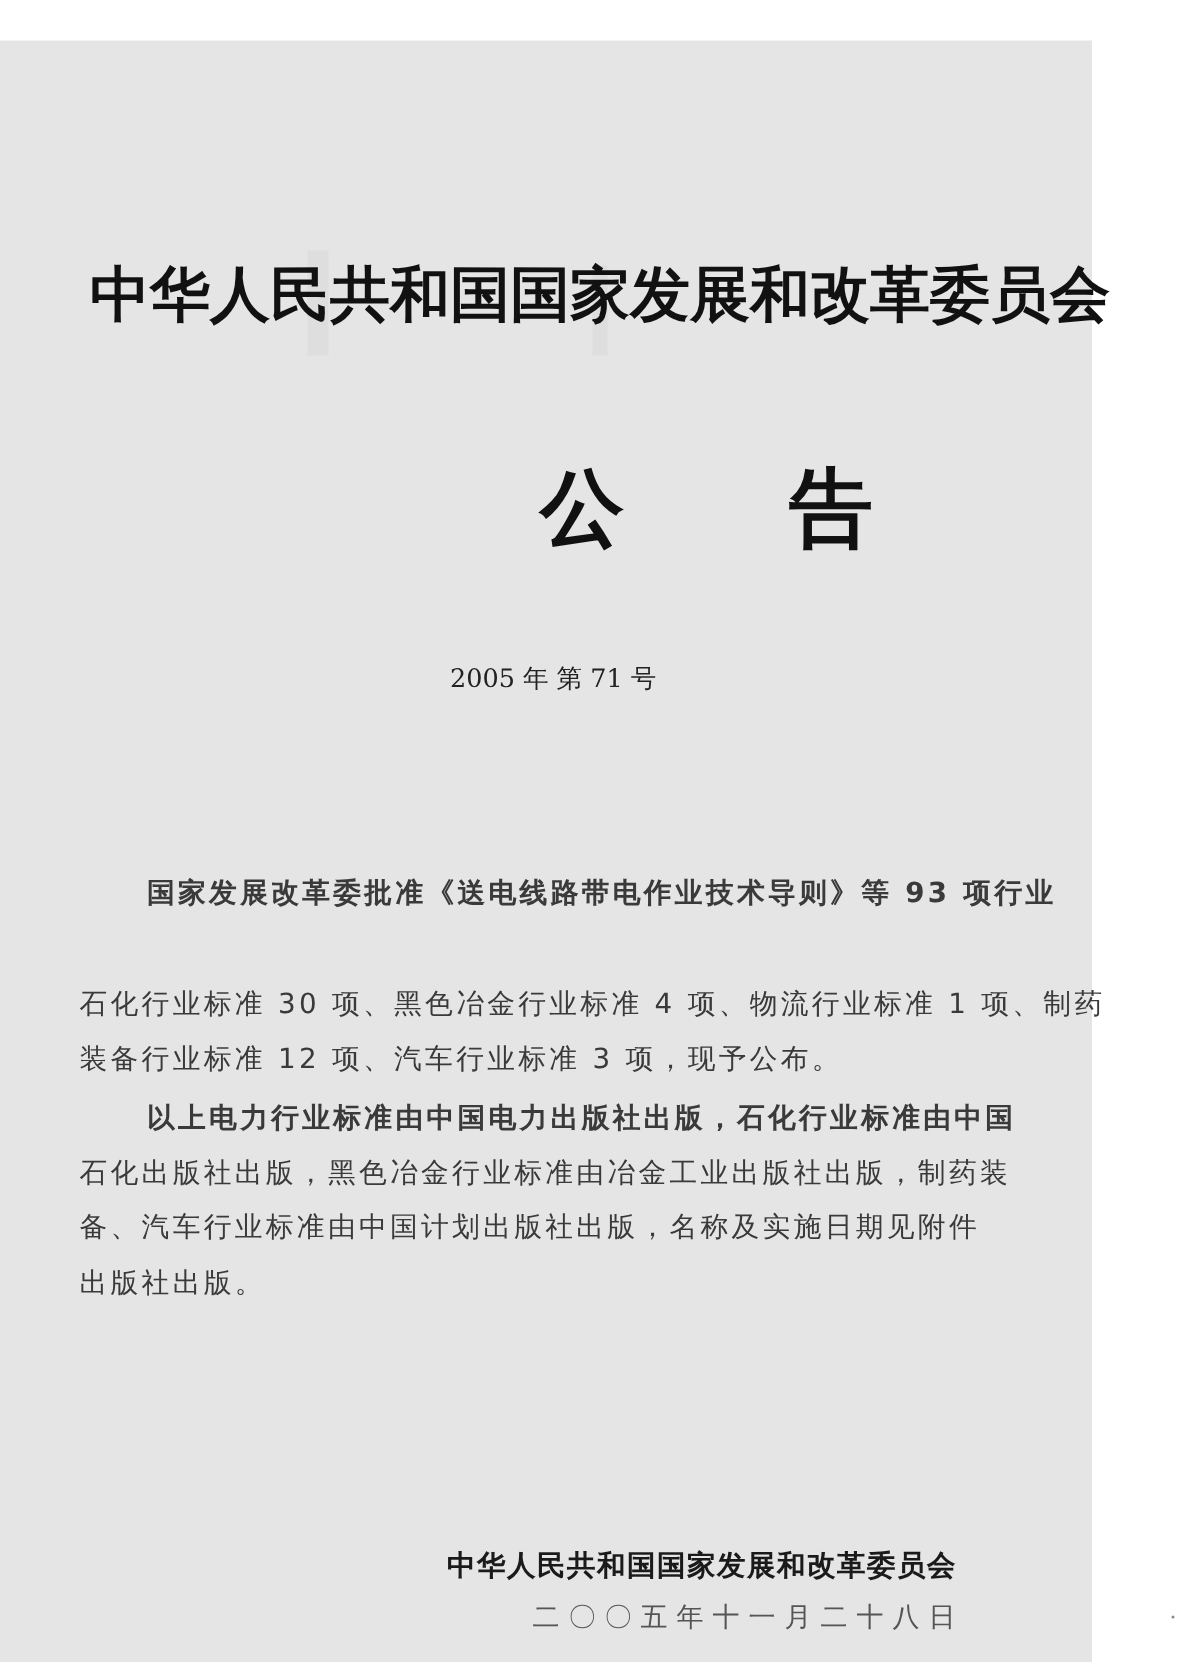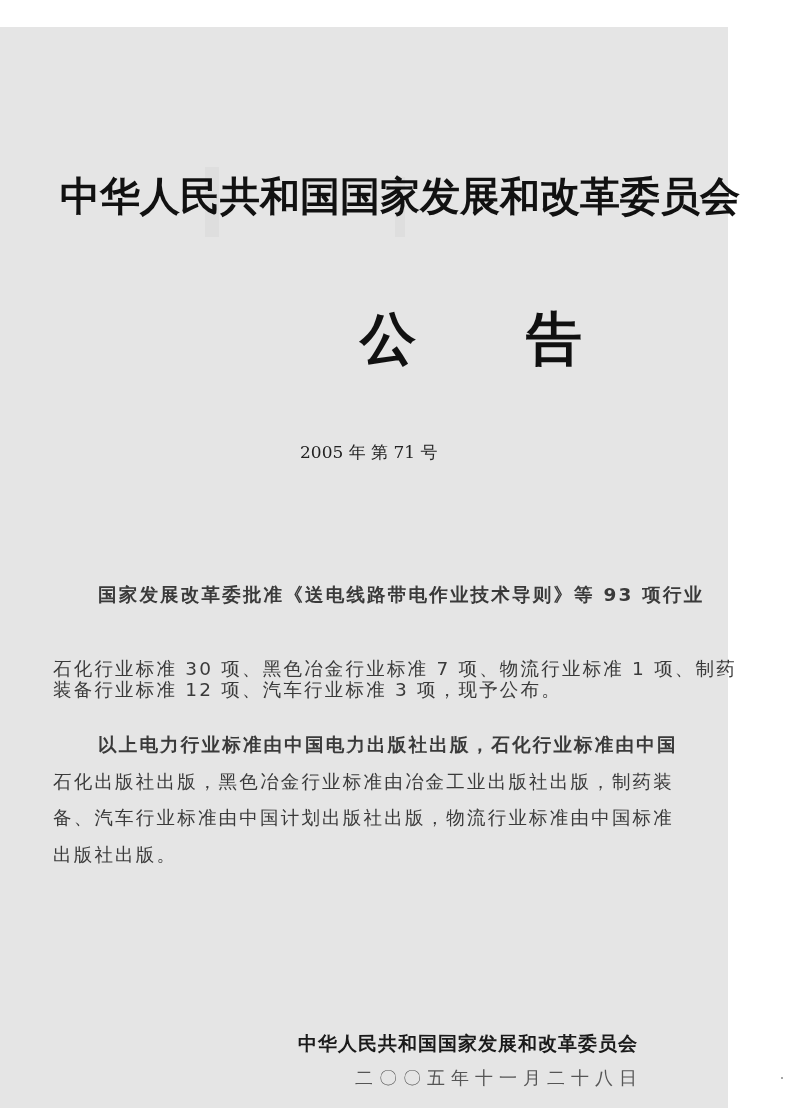--- a/index.html
+++ b/index.html
@@ -44,24 +44,24 @@
   <div class="shadow-mark" style="left:205px;top:140px;width:14px;height:70px;"></div>
   <div class="shadow-mark" style="left:395px;top:150px;width:10px;height:60px;"></div>
 
   <div class="org-title">中华人民共和国国家发展和改革委员会</div>
 
   <div class="doc-title">公告</div>
 
   <div class="doc-number">2005 年   第 71 号</div>
 
   <div class="body-text indent" style="top:555px;">国家发展改革委批准《送电线路带电作业技术导则》等 93 项行业</div>
-  <div class="body-text" style="top:629px;">石化行业标准 30 项、黑色冶金行业标准 7 项、物流行业标准 1 项、制药</div>
-  <div class="body-text" style="top:650px;">装备行业标准 12 项、汽车行业标准 3 项，现予公布。</div>
+  <div class="body-text" style="top:629px;">石化行业标准 30 项、黑色冶金行业标准 4 项、物流行业标准 1 项、制药</div>
+  <div class="body-text" style="top:666px;">装备行业标准 12 项、汽车行业标准 3 项，现予公布。</div>
   <div class="body-text" style="top:742px;">石化出版社出版，黑色冶金行业标准由冶金工业出版社出版，制药装</div>
   <div class="body-text indent" style="top:705px;">以上电力行业标准由中国电力出版社出版，石化行业标准由中国</div>
-  <div class="body-text" style="top:778px;">备、汽车行业标准由中国计划出版社出版，物流行业标准由中国标准</div>
+  <div class="body-text" style="top:778px;">备、汽车行业标准由中国计划出版社出版，名称及实施日期见附件</div>
   <div class="body-text" style="top:815px;font-family:Liberation Serif, serif;">出版社出版。</div>
 
   <div class="sign-org">中华人民共和国国家发展和改革委员会</div>
   <div class="sign-date">二〇〇五年十一月二十八日</div>
 
   <div class="speck" style="left:781px;top:1050px;"></div>
 </div>
 
 </body></html>

